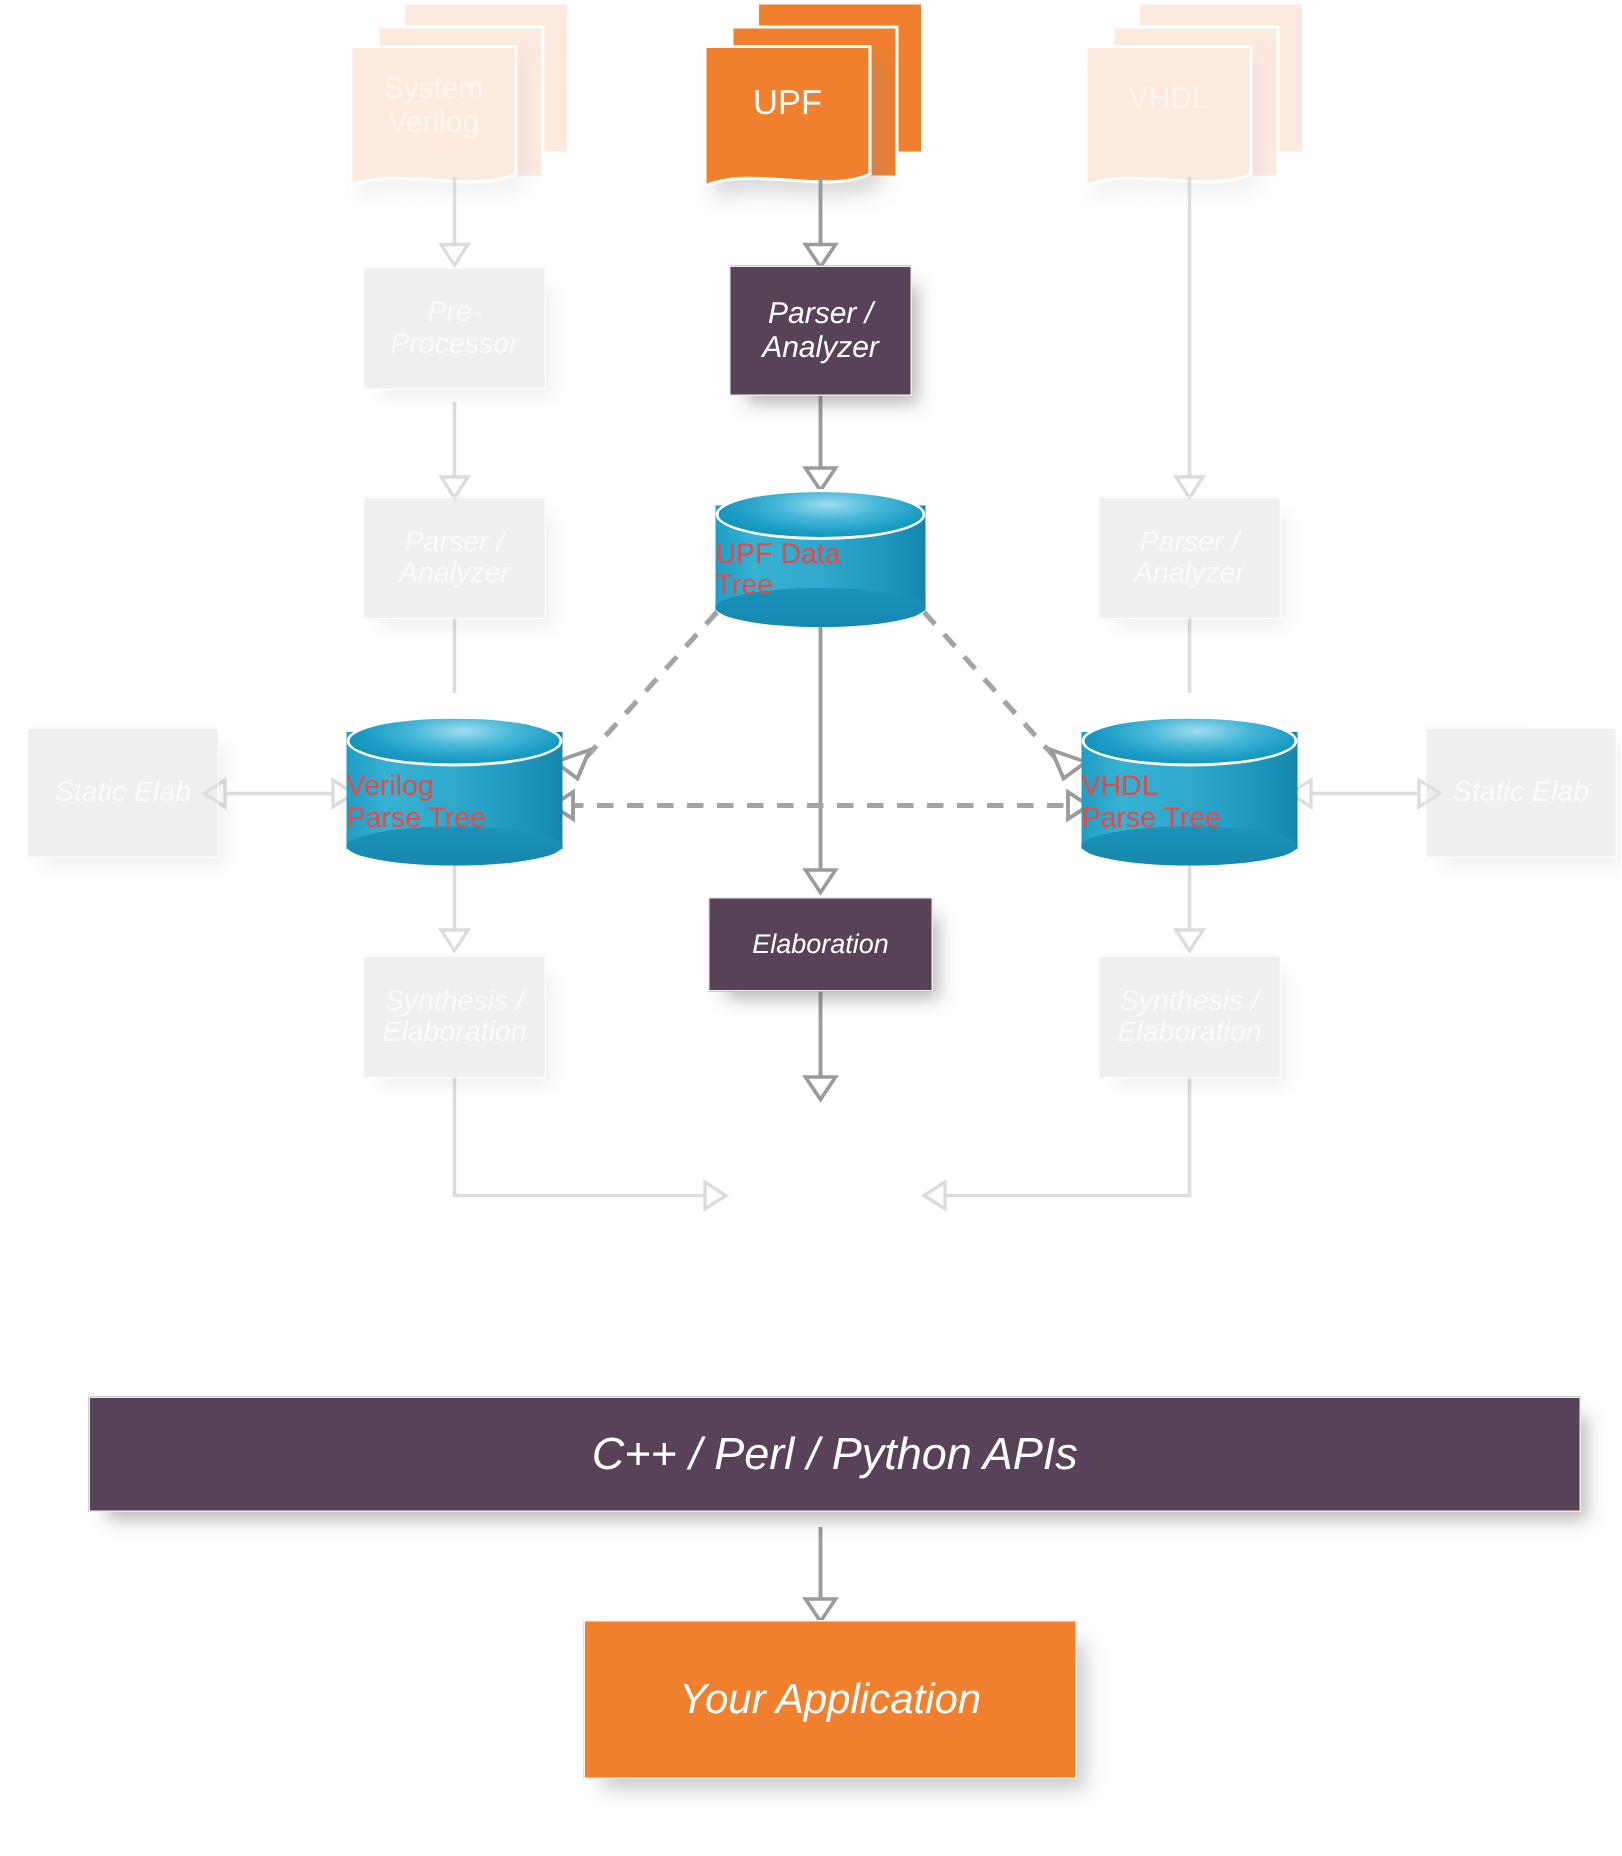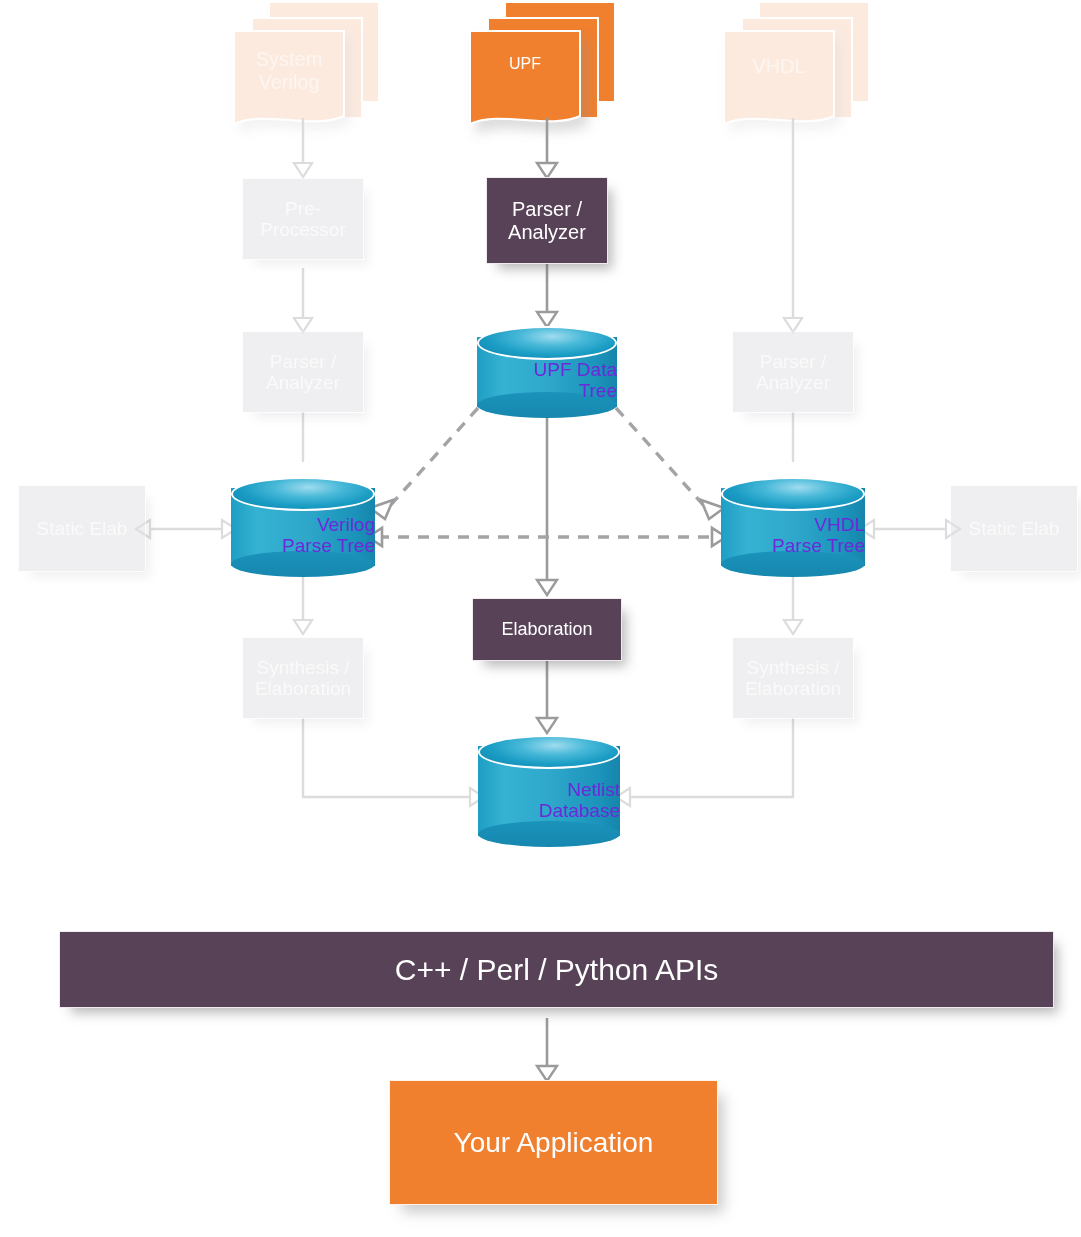--- a/index.html
+++ b/index.html
@@ -1,19 +1,19 @@
 <!DOCTYPE html>
 <html><head>
 <meta charset="utf-8">
 <style>
   html,body{margin:0;padding:0;background:#ffffff;}
   body{font-family:"Liberation Sans", sans-serif;}
   #stage{position:relative;width:1081px;height:1237px;background:#fff;overflow:hidden;}
 
-  .node{position:absolute;box-sizing:border-box;display:flex;align-items:center;justify-content:center;text-align:center;color:#ffffff;line-height:1.12;}
+  .node{position:absolute;box-sizing:border-box;display:flex;align-items:center;justify-content:center;text-align:center;color:#ffffff;line-height:1.12;font-style:italic;}
 
   
   .rect{border:1px solid rgba(255,255,255,0.9);}
   .rect.gray{background:#e2e1e4;color:#f7f7f8;box-shadow:8px 9px 10px -4px rgba(120,120,125,0.20);}
   .rect.purple{background:#584257;box-shadow:8px 9px 11px -4px rgba(90,90,95,0.42);}
   .rect.orange{background:#f07f2e;box-shadow:9px 11px 13px -4px rgba(120,120,125,0.40);}
 
   
   .faded{opacity:.55;}
   .doclabel{position:absolute;left:0;right:0;text-align:center;color:#fff;z-index:5;}
@@ -21,21 +21,21 @@
   
   .cyl{position:absolute;}
   .cyl .body{position:absolute;left:0;right:0;top:11px;bottom:11px;
     background:linear-gradient(to right,#1f9ec4 0%,#35b2d2 18%,#2ea7cb 52%,#1b93ba 86%,#1685ab 100%);}
   .cyl .top{position:absolute;left:0;right:0;top:0;height:34px;border-radius:50%;
     background:radial-gradient(ellipse at 54% 28%,#9fdcef 0%,#47b8d8 32%,#1a9cc4 62%,#0e84ab 100%);
     border:2px solid #ffffff;box-sizing:border-box;}
   .cyl .bot{position:absolute;left:0;right:0;bottom:0;height:26px;border-radius:50%;
     background:linear-gradient(to bottom,#1a93bb,#1787ae);}
   .cyl .lbl{position:absolute;left:0;right:0;top:50%;transform:translateY(-50%);
-    text-align:right;color:#6d28d9;z-index:6;line-height:1.1;}
+    text-align:left;color:#ef4444;z-index:6;line-height:1.1;}
   .cyl .shadow{position:absolute;border-radius:14px;background:rgba(130,130,135,.22);filter:blur(9px);z-index:-1;}
   svg.ov{position:absolute;left:0;top:0;width:1081px;height:1237px;overflow:visible;}
 </style>
 </head>
 <body>
 
 <div id="stage">
 
   <svg class="ov" xmlns="http://www.w3.org/2000/svg">
     <defs>
@@ -134,21 +134,21 @@
       <polygon points="382,528 382,546 368,537"></polygon>
       <polygon points="712,528 712,546 726,537"></polygon>
     </g>
   </svg>
 
   <div class="doclabel faded" style="left:234px;top:48px;width:110px;font-size:20px;">
     <div>System</div>
     <div>Verilog</div>
   </div>
 
-  <div class="doclabel" style="left:470px;top:55px;width:110px;font-size:16px;">
+  <div class="doclabel" style="left:470px;top:55px;width:110px;font-size:23px;">
     <div>UPF</div>
   </div>
 
   <div class="doclabel faded" style="left:724px;top:55px;width:110px;font-size:20px;">
     <div>VHDL</div>
   </div>
 
   <div class="node rect gray faded" style="left:242px;top:178px;width:122px;height:82px;font-size:19px;">
     <div>
       <div>Pre-</div>
@@ -200,21 +200,21 @@
   </div>
 
   <div class="node rect purple" style="left:472px;top:598px;width:150px;height:63px;font-size:18px;">
     <div>Elaboration</div>
   </div>
 
   <div class="node rect purple" style="left:59px;top:931px;width:995px;height:77px;font-size:30px;">
     <div>C++ / Perl / Python APIs</div>
   </div>
 
-  <div class="node rect orange" style="left:389px;top:1080px;width:329px;height:125px;font-size:28px;text-align:center;">
+  <div class="node rect orange" style="left:389px;top:1080px;width:329px;height:106px;font-size:28px;text-align:center;">
     <div>Your Application</div>
   </div>
 
   <div class="cyl" style="left:477px;top:326px;width:140px;height:92px;">
     <div class="shadow" style="left:-12px;top:14px;width:140px;height:82px;"></div>
     <div class="body"></div>
     <div class="bot"></div>
     <div class="top"></div>
     <div class="lbl" style="font-size:19px;margin-top:9px;">
       <div>UPF Data</div>
@@ -237,24 +237,14 @@
     <div class="shadow" style="left:-14px;top:16px;width:144px;height:90px;"></div>
     <div class="body"></div>
     <div class="bot"></div>
     <div class="top"></div>
     <div class="lbl" style="font-size:19px;margin-top:9px;">
       <div>VHDL</div>
       <div>Parse Tree</div>
     </div>
   </div>
 
-  <div class="cyl" style="left:478px;top:735px;width:142px;height:112px;">
-    <div class="shadow" style="left:-14px;top:18px;width:142px;height:100px;"></div>
-    <div class="body"></div>
-    <div class="bot"></div>
-    <div class="top"></div>
-    <div class="lbl" style="font-size:19px;margin-top:10px;">
-      <div>Netlist</div>
-      <div>Database</div>
-    </div>
-  </div>
 
 </div>
 
 </body></html>

